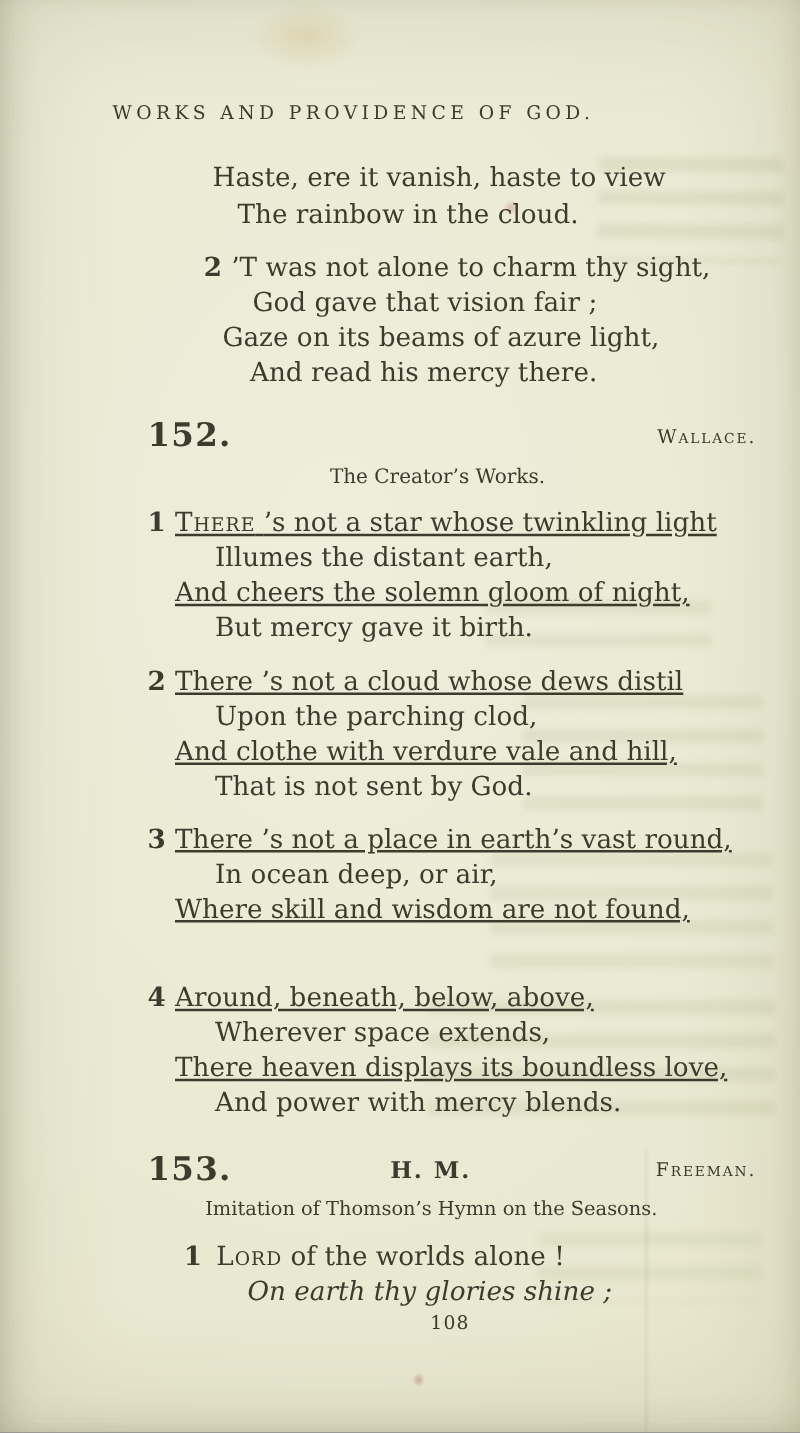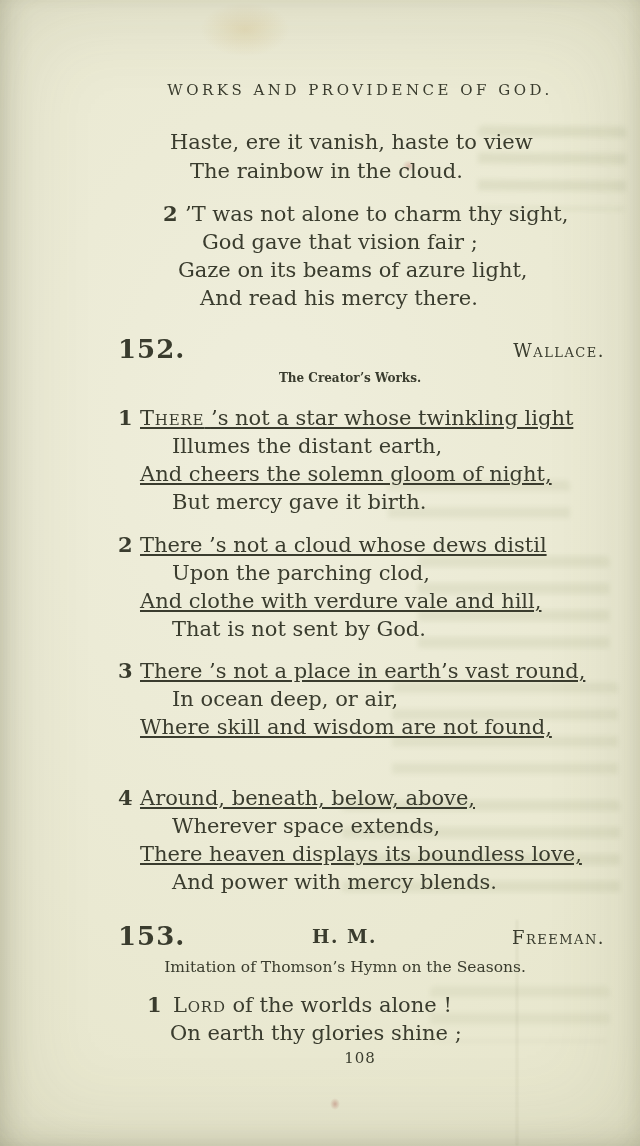--- a/index.html
+++ b/index.html
@@ -37,21 +37,21 @@
 
   .stain { position:absolute; pointer-events:none; border-radius:50%; }
   .s1 { left:200px; top:2px;   width:90px; height:55px; background:radial-gradient(rgba(198,166,88,.22), rgba(0,0,0,0) 70%); }
   .s2 { left:402px; top:160px; width:14px; height:12px; background:radial-gradient(rgba(186,110,100,.35), rgba(0,0,0,0) 70%); }
   .s3 { left:330px; top:1098px; width:10px; height:12px; background:radial-gradient(rgba(170,90,80,.40), rgba(0,0,0,0) 70%); }
   .crease { position:absolute; left:516px; top:920px; width:2px; height:226px;
     background:rgba(120,120,88,.10); filter:blur(1px); pointer-events:none; }
 
   .running-head {
     position:absolute; left:90px; width:540px; top:81px;
-    text-align:center; font-size:15px; letter-spacing:3.5px; white-space:nowrap;
+    font-size:15px; letter-spacing:3.5px; white-space:nowrap;
   }
 
   .partial { position:absolute; left:170px; top:128px; font-size:21px; line-height:29px; }
   .partial .ln2 { margin-left:20px; }
 
   .verse { position:absolute; font-size:21px; line-height:28px; }
   .verse .num { position:absolute; top:0; left:0; font-weight:700; }
   .verse div { white-space:nowrap; }
 
   .v-cont { left:163px; top:200px; width:460px; }
@@ -61,32 +61,32 @@
   .v-cont .ln4 { margin-left:37px; }
 
   .hverse { left:118px; width:510px; }
   .hverse .ln-odd  { margin-left:22px;text-decoration:underline; }
   .hverse .ln-even { margin-left:54px; }
   .v152-1 { top:404px; } .v152-2 { top:531px; } .v152-3 { top:657px; } .v152-4 { top:784px; }
 
   .v153-1 { left:118px; top:991px; width:510px; }
   .v153-1 .num { left:29px; }
   .v153-1 .ln1 { margin-left:55px; }
-  .v153-1 .ln2 { margin-left:52px; }
+  .v153-1 .ln2 { margin-left:80px;font-style:italic; }
 
   .hymn-head { position:absolute; left:118px; width:487px; height:34px; }
   .hymn-head .num    { position:absolute; left:0; top:0; font-size:26px; font-weight:700; letter-spacing:1px; }
   .hymn-head .meter  { position:absolute; left:0; right:34px; top:5px; text-align:center;
                        font-size:18.5px; font-weight:700; letter-spacing:1.5px; }
-  .hymn-head .author { position:absolute; right:0; top:6px; font-size:18px;
+  .hymn-head .author { position:absolute; right:0; top:6px; font-size:15px;
                        font-variant:small-caps; letter-spacing:1.5px; }
   .hh152 { top:334px; } .hh153 { top:921px; }
 
   .subtitle { position:absolute; text-align:center; white-space:nowrap; }
-  .sub152 { left:80px; width:540px; top:371px; font-size:12px;font-weight:bold; }
+  .sub152 { left:80px; width:540px; top:371px; font-size:16px; }
   .sub153 { left:65px; width:560px; top:958px; font-size:15.5px; }
 
   .sc { font-variant:small-caps; letter-spacing:.8px; }
 
   .folio { position:absolute; left:90px; width:540px; top:1049px;
            text-align:center; font-size:15px; letter-spacing:1px; }
 </style>
 </head>
 <body>
 

